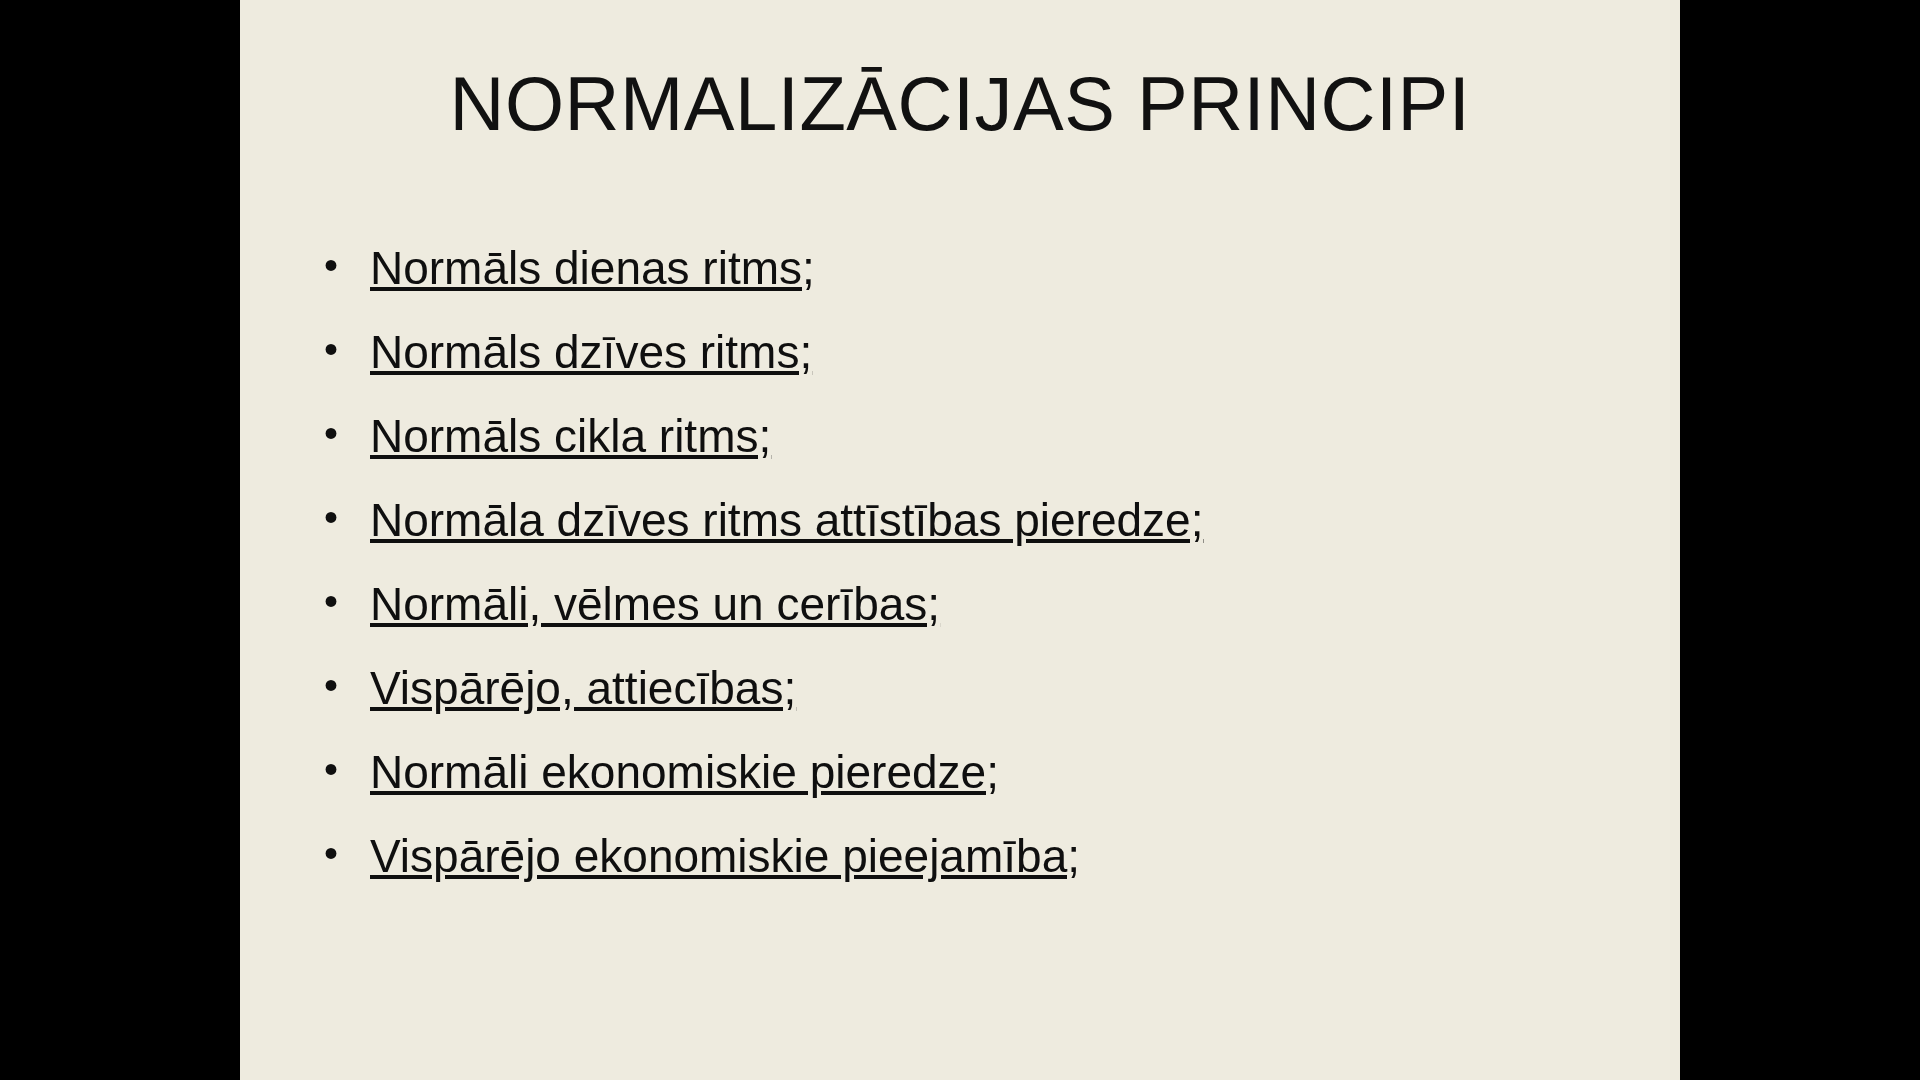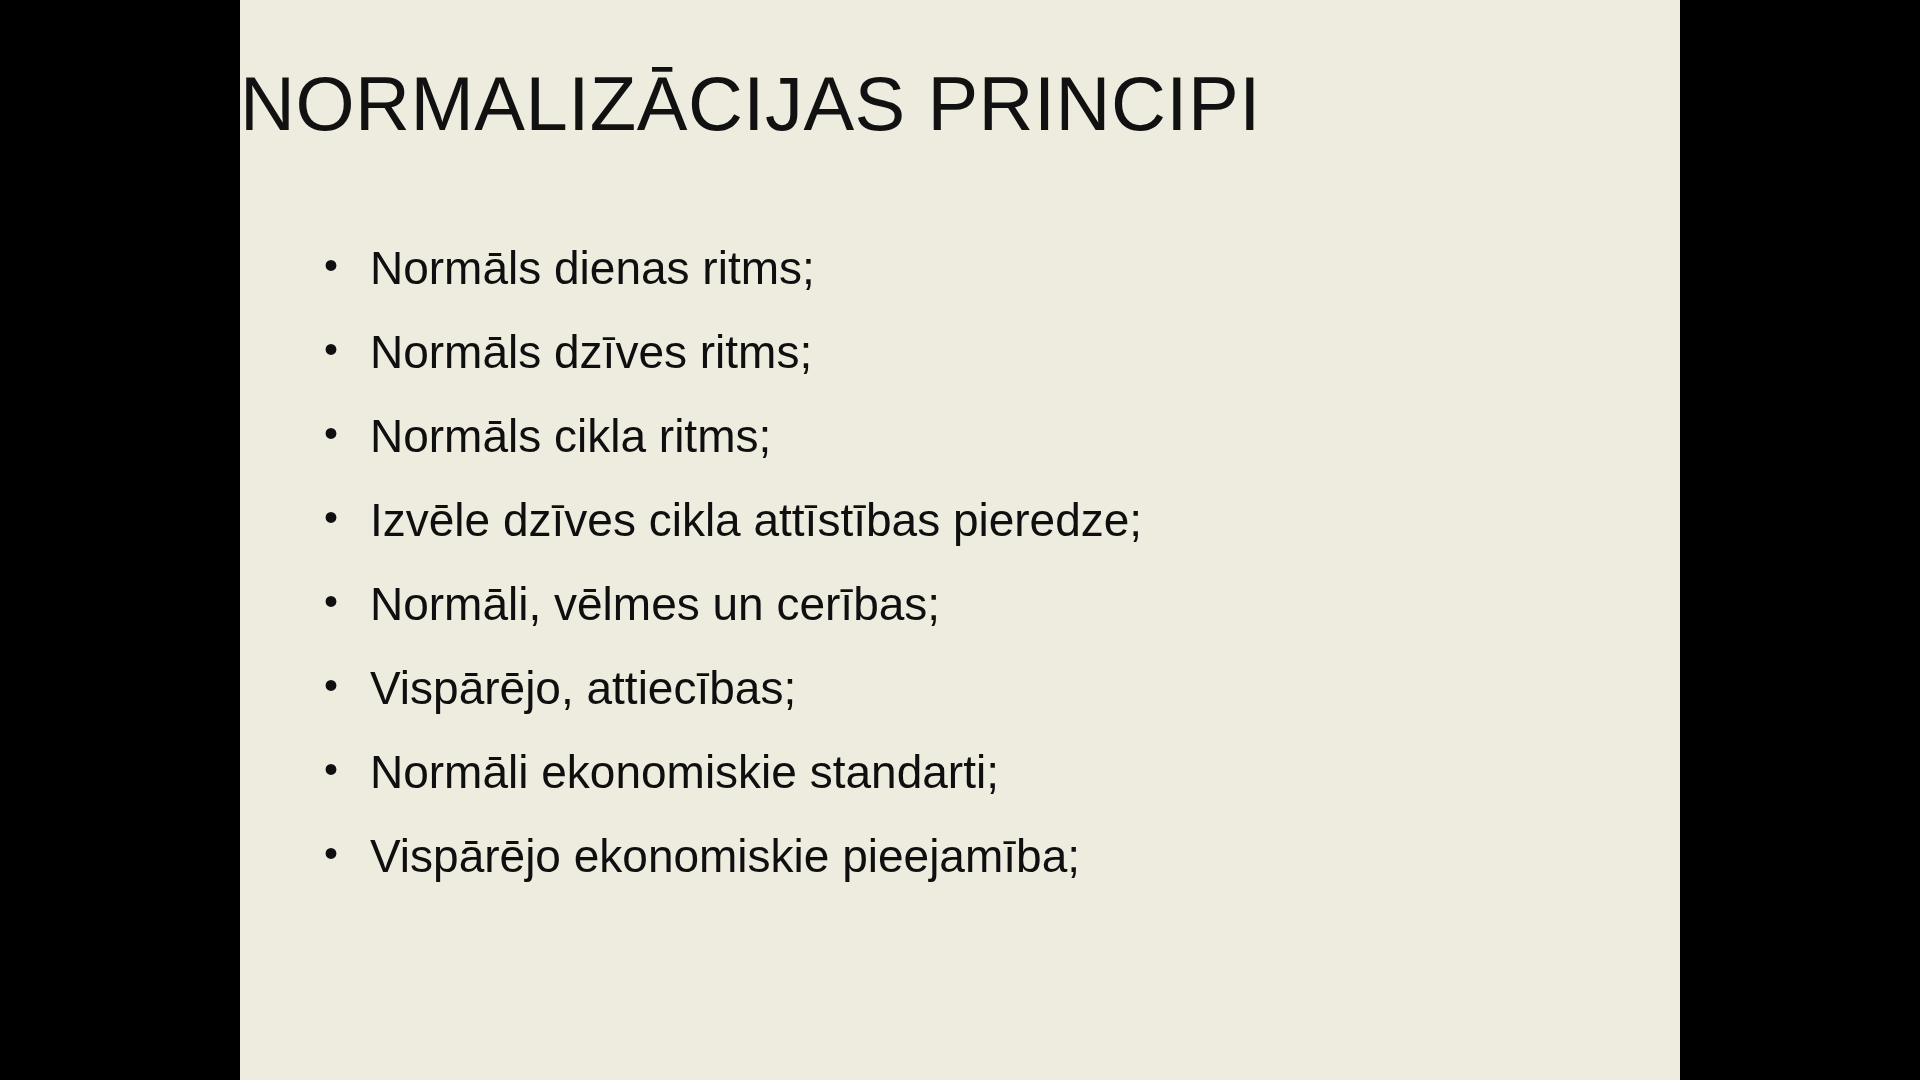--- a/index.html
+++ b/index.html
@@ -29,21 +29,21 @@
     width: 1440px;
     height: 1080px;
     background: #EEEBDF;
     box-sizing: border-box;
   }
   .slide-title {
     position: absolute;
     left: 0;
     top: 62px;
     width: 1440px;
-    text-align: left;
+    text-align: center;
     font-size: 76px;
     font-weight: 400;
     color: #111111;
     letter-spacing: 0.5px;
     line-height: 1.1;
     white-space: nowrap;
   }
   .bullet-list {
     position: absolute;
     left: 84px;
@@ -65,20 +65,21 @@
     flex: 0 0 auto;
     width: 46px;
     text-align: left;
     font-size: 40px;
     line-height: 1.0;
     color: #0f0f0f;
   }
   .bullet-text {
     flex: 1 1 auto;
     white-space: nowrap;
+    text-decoration: underline;
   }
 </style>
 </head>
 <body>
 
 <div class="stage">
   <div class="slide">
 
     <div class="slide-title">NORMALIZĀCIJAS PRINCIPI</div>
 
@@ -94,36 +95,36 @@
         <span class="bullet-text">Normāls dzīves ritms;</span>
       </li>
 
       <li class="bullet-item">
         <span class="bullet-dot">•</span>
         <span class="bullet-text">Normāls cikla ritms;</span>
       </li>
 
       <li class="bullet-item">
         <span class="bullet-dot">•</span>
-        <span class="bullet-text">Izvēle dzīves cikla attīstības pieredze;</span>
+        <span class="bullet-text">Normāla dzīves ritms attīstības pieredze;</span>
       </li>
 
       <li class="bullet-item">
         <span class="bullet-dot">•</span>
         <span class="bullet-text">Normāli, vēlmes un cerības;</span>
       </li>
 
       <li class="bullet-item">
         <span class="bullet-dot">•</span>
         <span class="bullet-text">Vispārējo, attiecības;</span>
       </li>
 
       <li class="bullet-item">
         <span class="bullet-dot">•</span>
-        <span class="bullet-text">Normāli ekonomiskie standarti;</span>
+        <span class="bullet-text">Normāli ekonomiskie pieredze;</span>
       </li>
 
       <li class="bullet-item">
         <span class="bullet-dot">•</span>
         <span class="bullet-text">Vispārējo ekonomiskie pieejamība;</span>
       </li>
 
     </ul>
   </div>
 </div>

